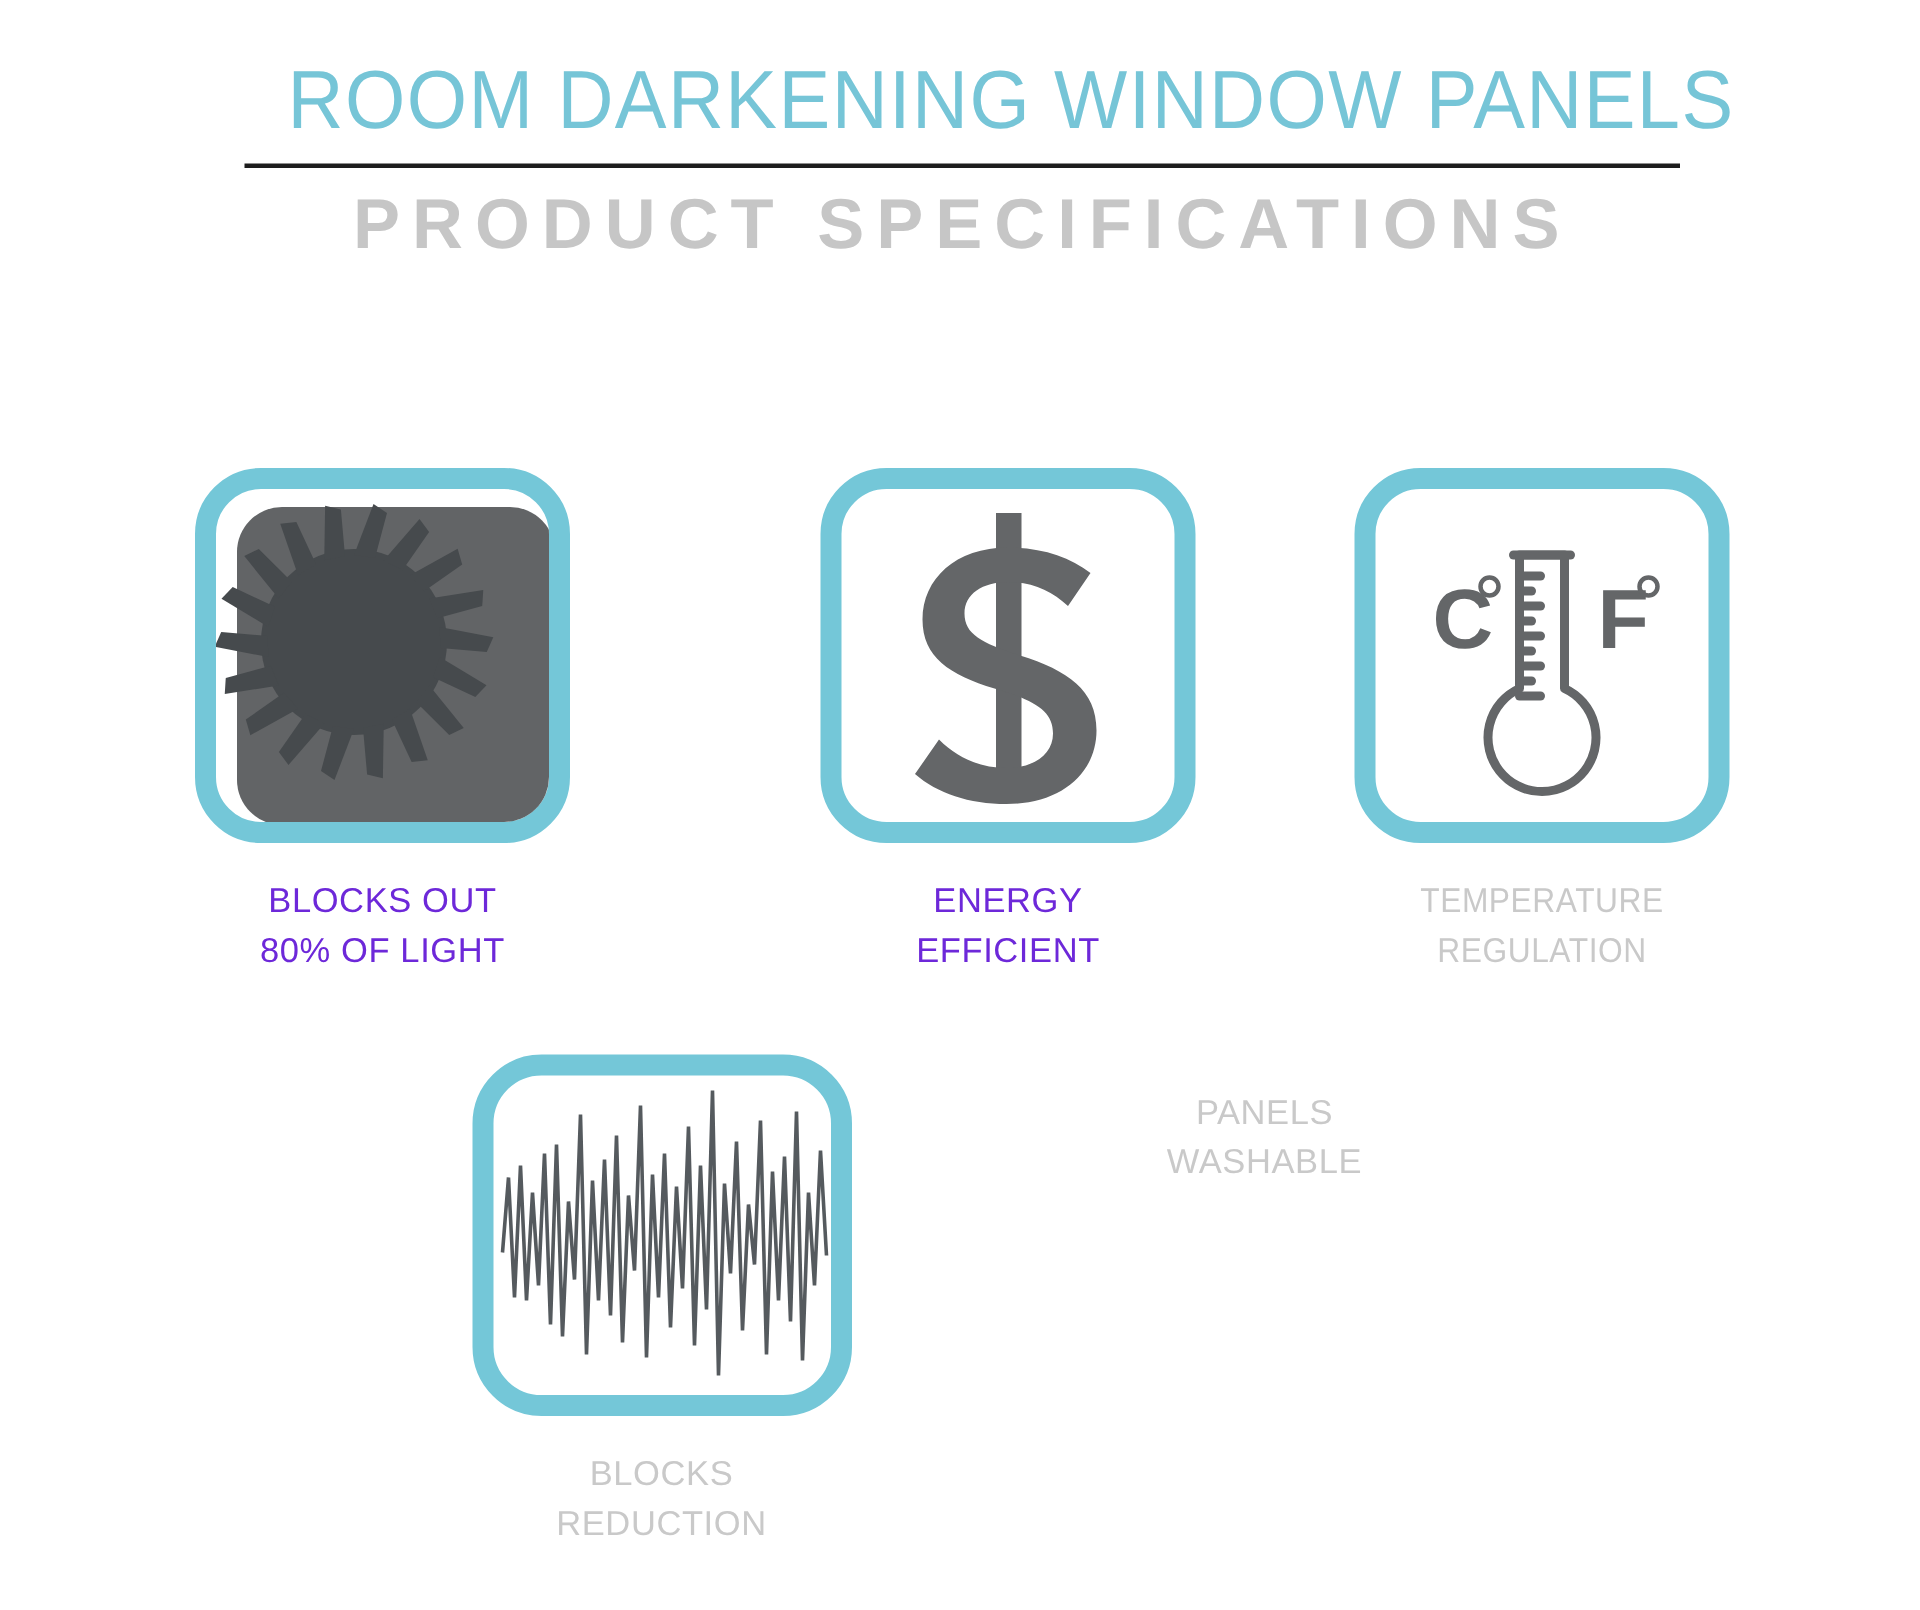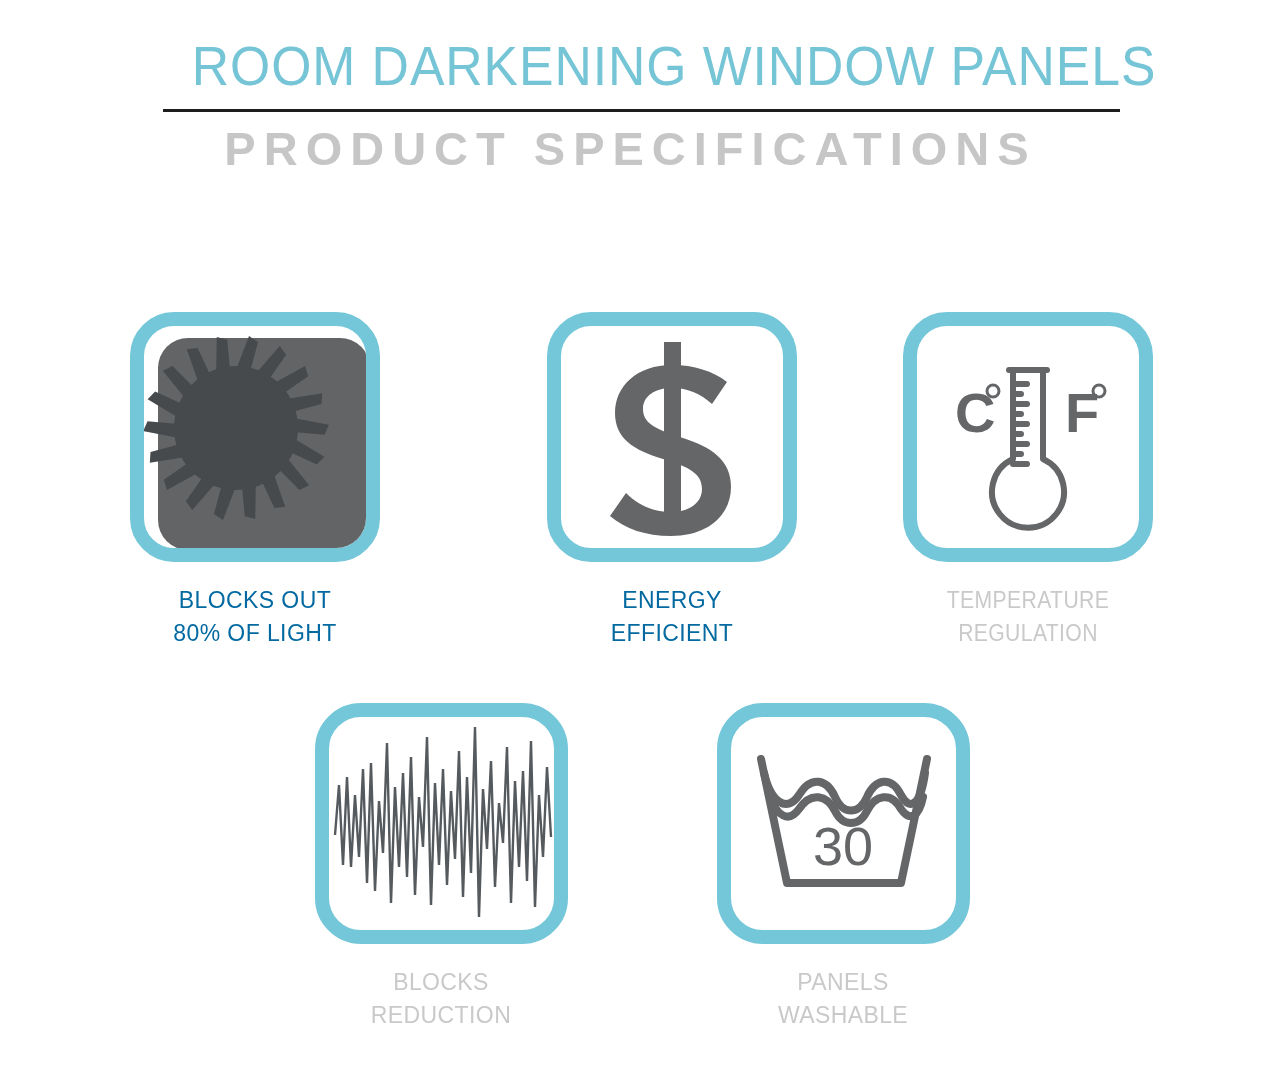--- a/index.html
+++ b/index.html
@@ -42,21 +42,21 @@
   #title-rule {
     position: absolute;
     left: 163px;
     top: 98px;
     width: 957px;
     height: 3px;
     background: #1d1d1d;
   }
   #sub-title {
     position: absolute;
-    left: 152px;
+    left: 163px;
     top: 108px;
     width: 957px;
     text-align: center;
     color: #c6c6c6;
     font-size: 47px;
     line-height: 60px;
     font-weight: bold;
     letter-spacing: 8px;
     white-space: nowrap;
   }
@@ -84,21 +84,21 @@
   }
   .tile svg {
     display: block;
     position: absolute;
     left: 0;
     top: 0;
   }
   .caption {
     margin-top: 22px;
     text-align: center;
-    color: #0369a1;
+    color: #6d28d9;
     font-size: 23px;
     line-height: 33px;
     font-weight: 500;
     letter-spacing: 0.4px;
     white-space: pre-line;
   }
   .caption.cond {
     transform: scaleX(0.92);
   }
 
@@ -223,38 +223,15 @@
                 158,132 162,44 166,170 170,86 174,126 178,30 182,186
                 186,64 190,150 194,54 198,164 202,24 206,190 210,78
                 214,140 218,50 222,120"></polyline>
     </svg>
   </div>
   <div class="caption">BLOCKS
 REDUCTION</div>
 </div>
 
 <div class="cell" id="cell-washable">
-  <div class="tile narrow">
-    <svg width="225" height="213" viewBox="0 0 225 213">
-      <g fill="none" stroke="#646668" stroke-width="8" stroke-linecap="round" stroke-linejoin="round">
-
-        <path d="M30,42 L56,166 L170,166 L196,42"></path>
-
-        <path d="M33,56
-                 C 40,86 56,96 68,78
-                 C 80,58 96,62 104,80
-                 C 112,98 128,98 136,80
-                 C 144,62 160,58 170,78
-                 C 180,96 190,86 194,56"></path>
-
-        <path d="M38,78
-                 C 46,100 58,106 68,92
-                 C 80,74 96,78 104,94
-                 C 112,110 128,110 136,94
-                 C 144,78 160,74 170,92
-                 C 179,105 188,100 192,80"></path>
-      </g>
-      <text x="112" y="148" fill="#646668" text-anchor="middle" font-family="Liberation Sans, sans-serif" font-size="54" font-weight="500">30</text>
-    </svg>
-  </div>
   <div class="caption">PANELS
 WASHABLE</div>
 </div>
 
 </body></html>

